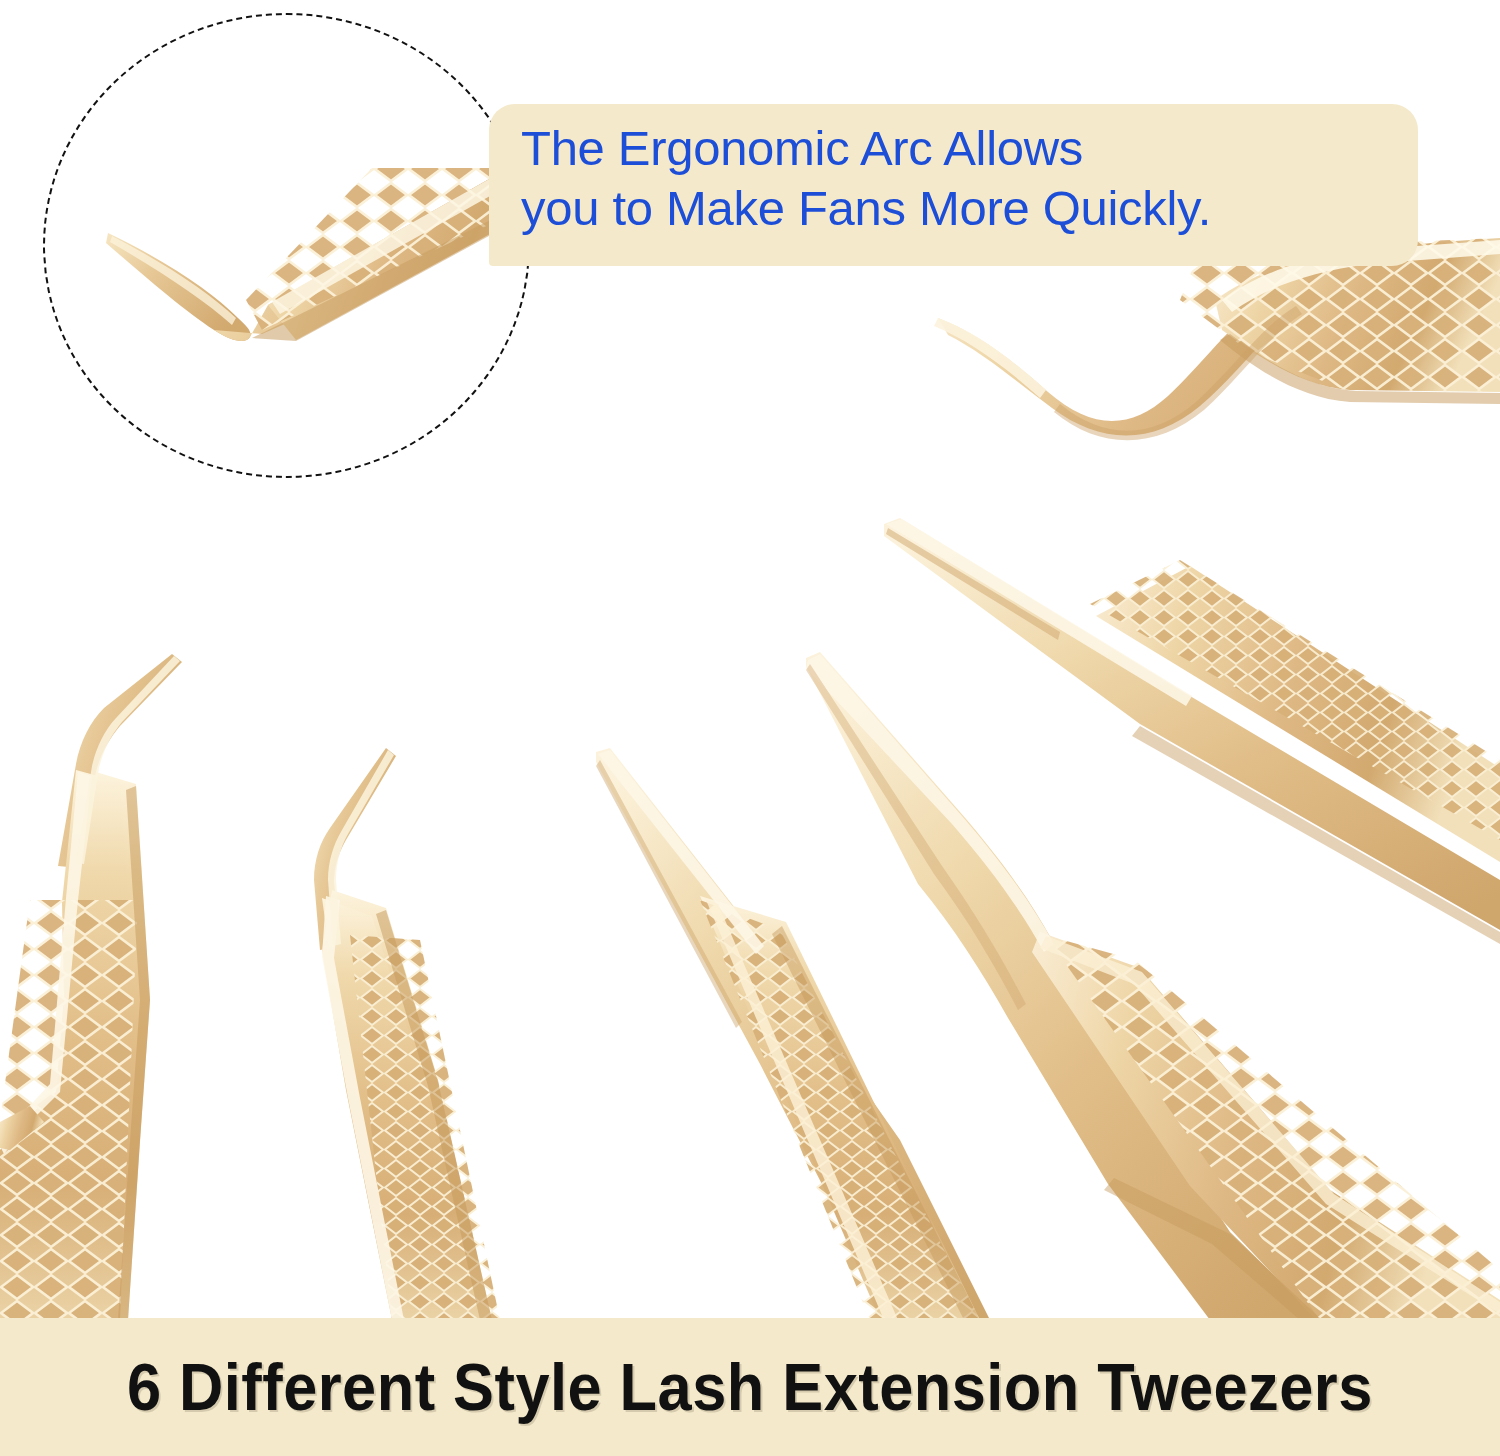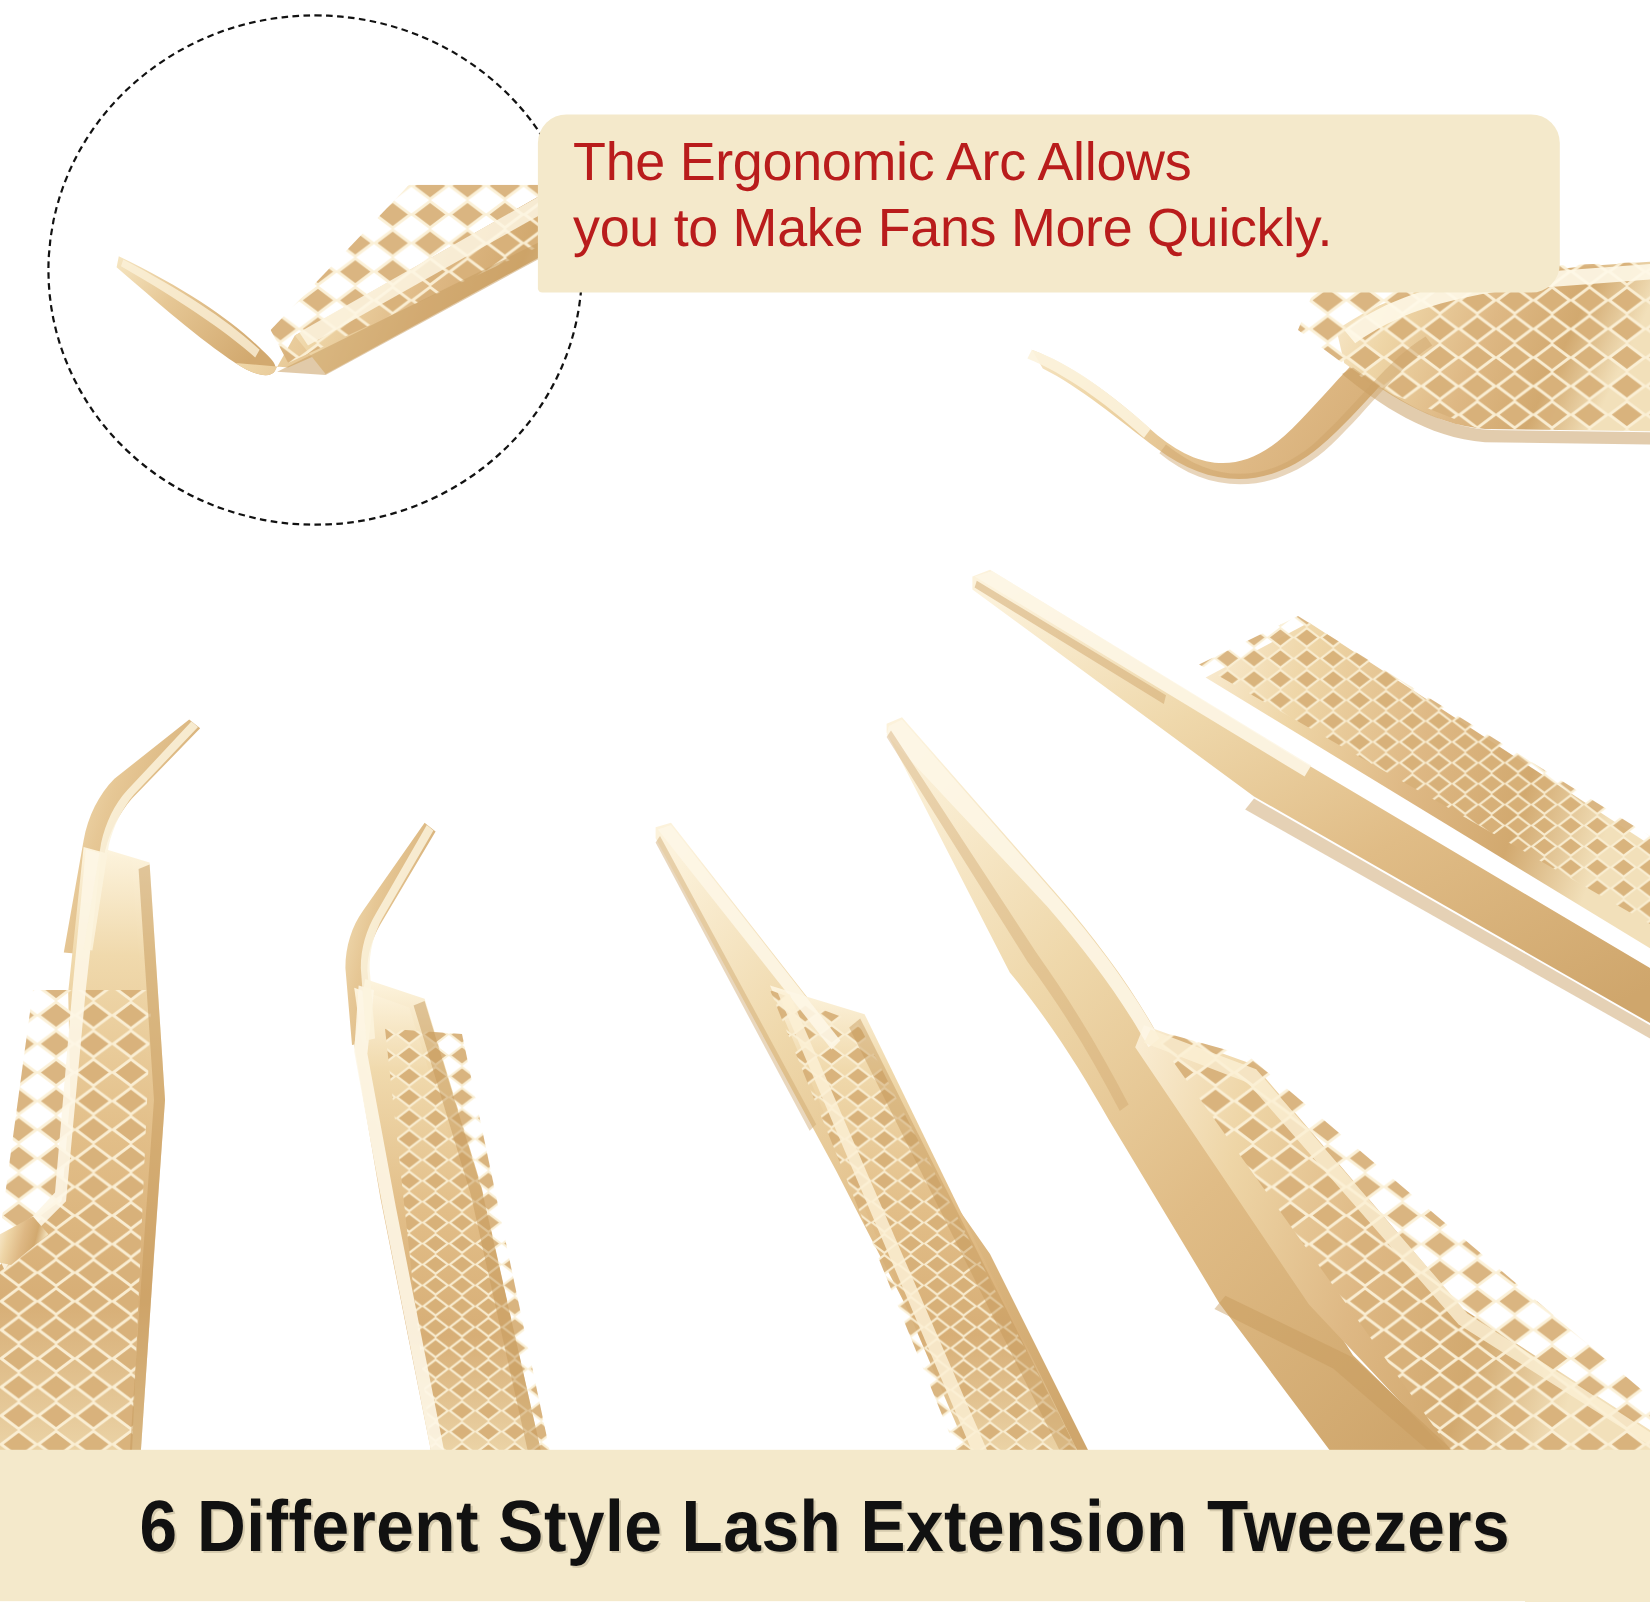--- a/index.html
+++ b/index.html
@@ -23,21 +23,21 @@
     position:absolute;left:489px;top:104px;width:929px;height:162px;
     background:#F4E9CB;
     border-radius:26px 26px 26px 4px;
     box-sizing:border-box;
     padding:14px 28px 0 32px;
   }
   .callout-text{
     font-family:"Liberation Sans","DejaVu Sans",sans-serif;
     font-size:49px;
     line-height:60px;
-    color:#b91c1c;
+    color:#1d4ed8;
     letter-spacing:-0.3px;
     white-space:pre-line;
     font-weight:400;
   }
 
   
   .banner{
     position:absolute;left:0;top:1318px;width:1500px;height:138px;
     background:#F4E9CB;
     display:flex;align-items:center;justify-content:center;text-align:center;

